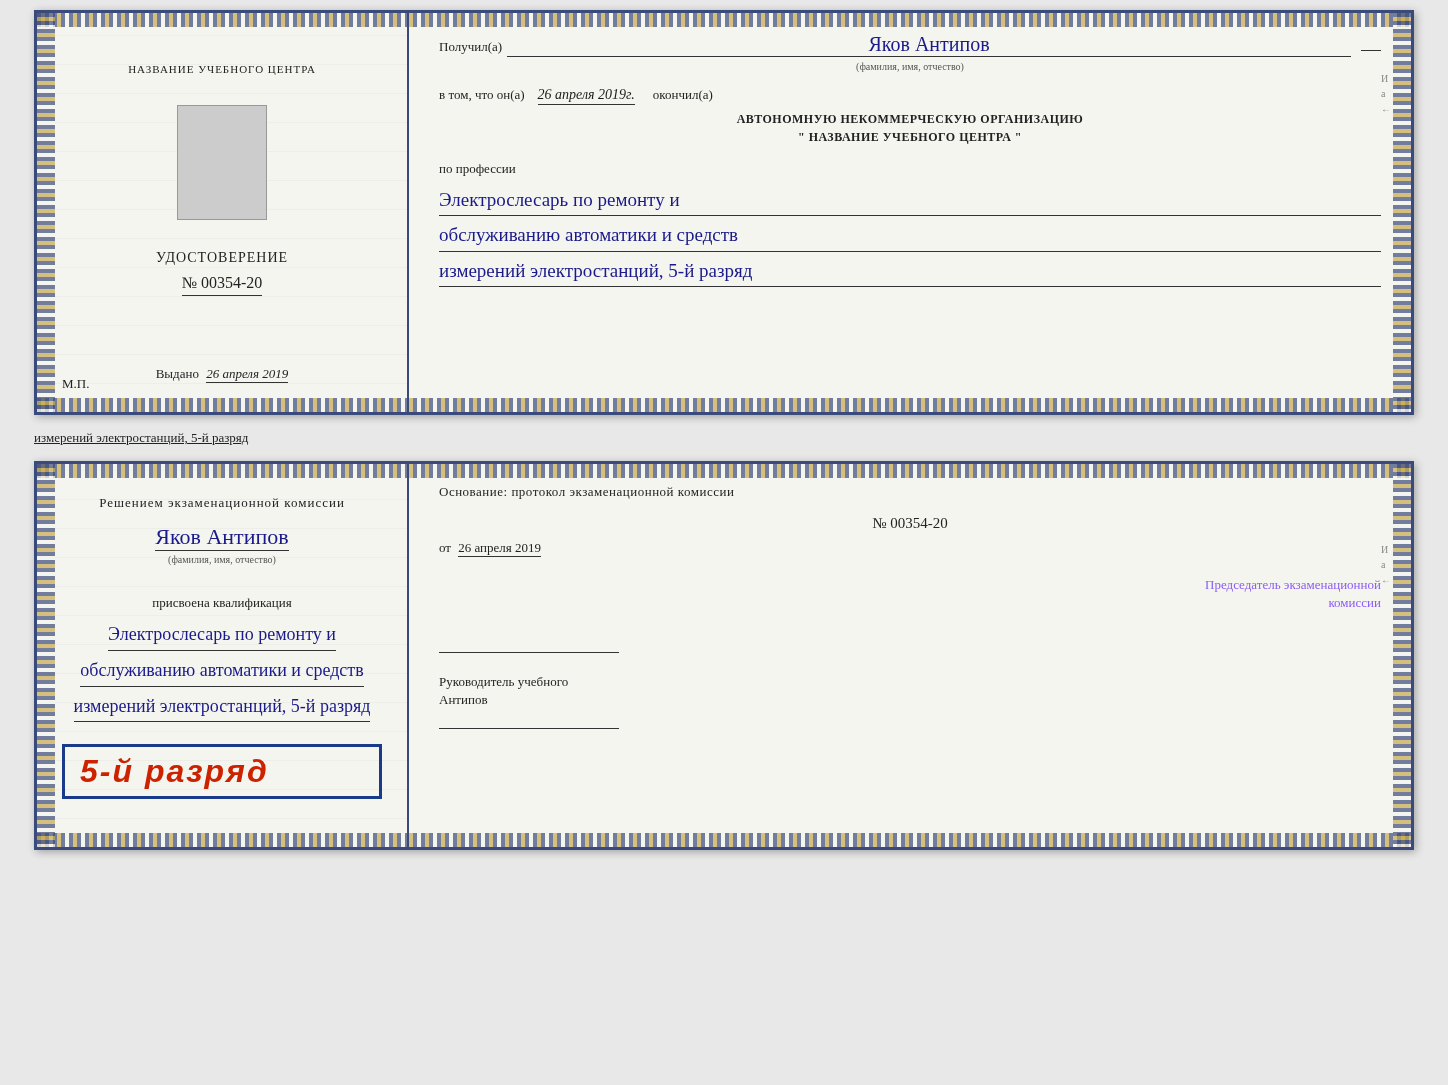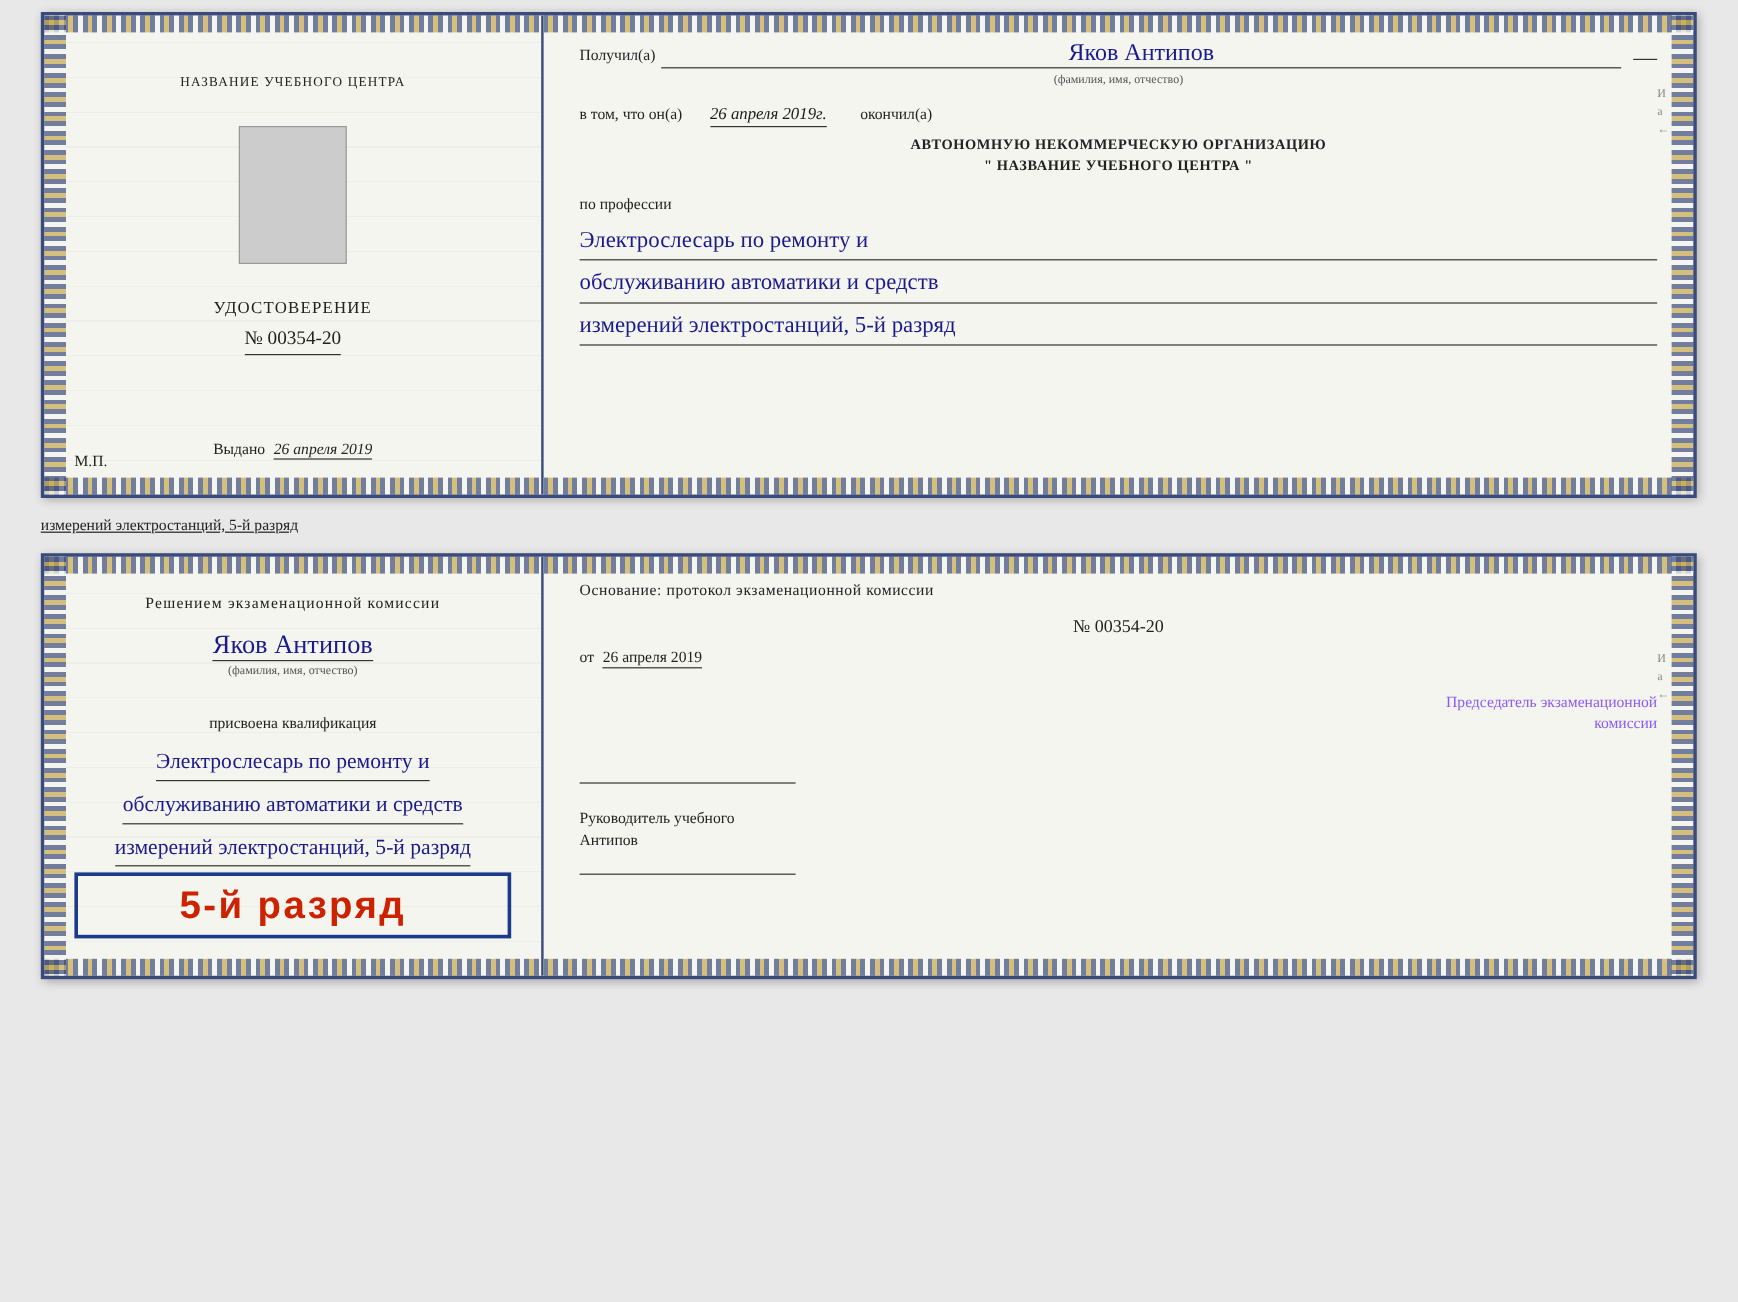--- a/index.html
+++ b/index.html
@@ -18,21 +18,21 @@
     .document-container {
       width: 1380px;
       background: #f5f5f0;
       border: 3px solid #3a4a7a;
       display: flex;
       position: relative;
       box-shadow: 2px 2px 8px rgba(0,0,0,0.3);
     }
 
     .doc-left {
-      width: 416px;
+      width: 372px;
       border-right: 2px solid #3a4a7a;
       padding: 30px 20px;
       display: flex;
       flex-direction: column;
       align-items: center;
       position: relative;
       background: repeating-linear-gradient(
         0deg,
         transparent,
         transparent 28px,
@@ -196,21 +196,21 @@
       color: #555;
       margin-bottom: 15px;
     }
 
     .vtom-line {
       font-size: 13px;
       color: #222;
       margin-bottom: 5px;
       display: flex;
       align-items: baseline;
-      gap: 23px;
+      gap: 13px;
     }
 
     .handwritten-date {
       font-family: 'Segoe Script', 'Brush Script MT', cursive;
       font-size: 14px;
       color: #1a1a1a;
       font-style: italic;
       border-bottom: 1px solid #333;
       padding-bottom: 1px;
     }
@@ -298,24 +298,25 @@
       font-size: 13px;
       color: #222;
       text-align: center;
       margin-top: 15px;
       margin-bottom: 8px;
     }
 
     .razryad-box {
       border: 3px solid #1a3a8a;
       padding: 6px 15px;
-      margin: 1px 0;
-      text-align: center;
+      margin: 18px 0;
+      text-align: left;
       display: inline-block;
       width: 100%;
+      font-style: italic;
     }
 
     .razryad-big {
       font-size: 32px;
       font-weight: bold;
       color: #cc2200;
       font-family: Arial, sans-serif;
       letter-spacing: 2px;
       display: block;
     }

